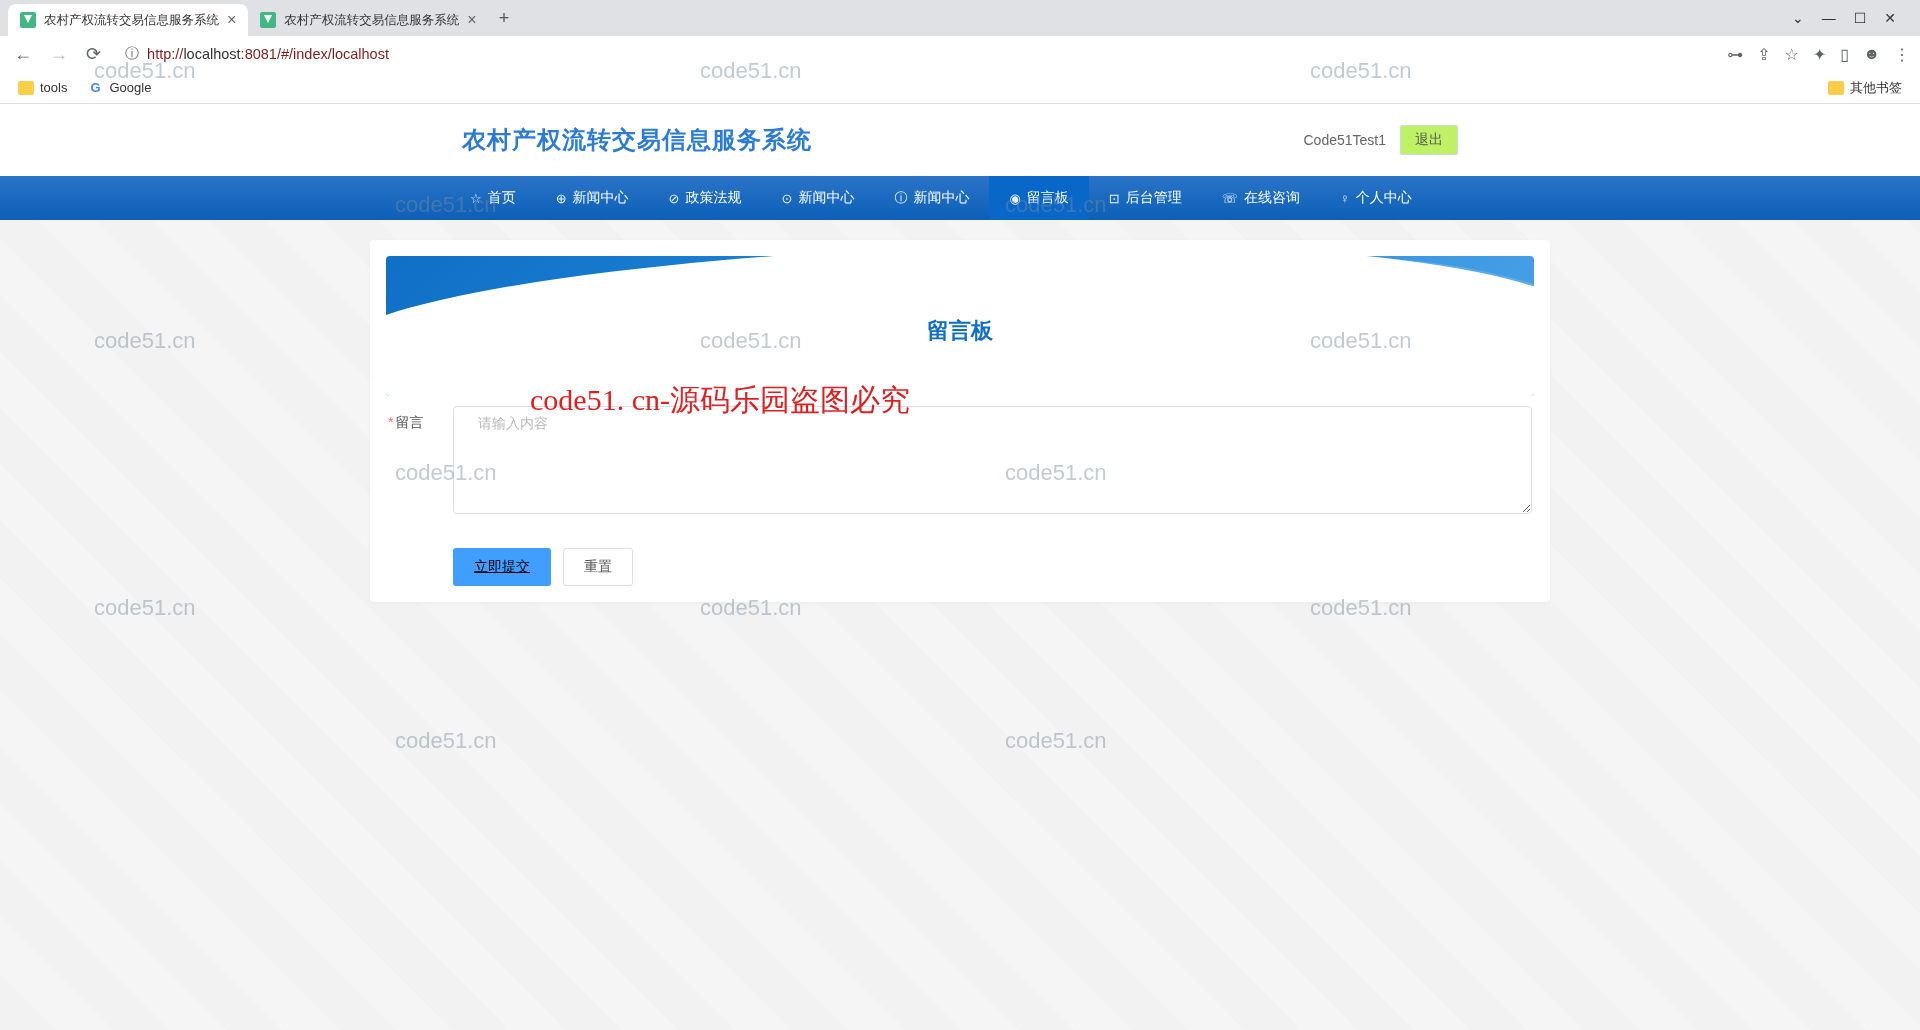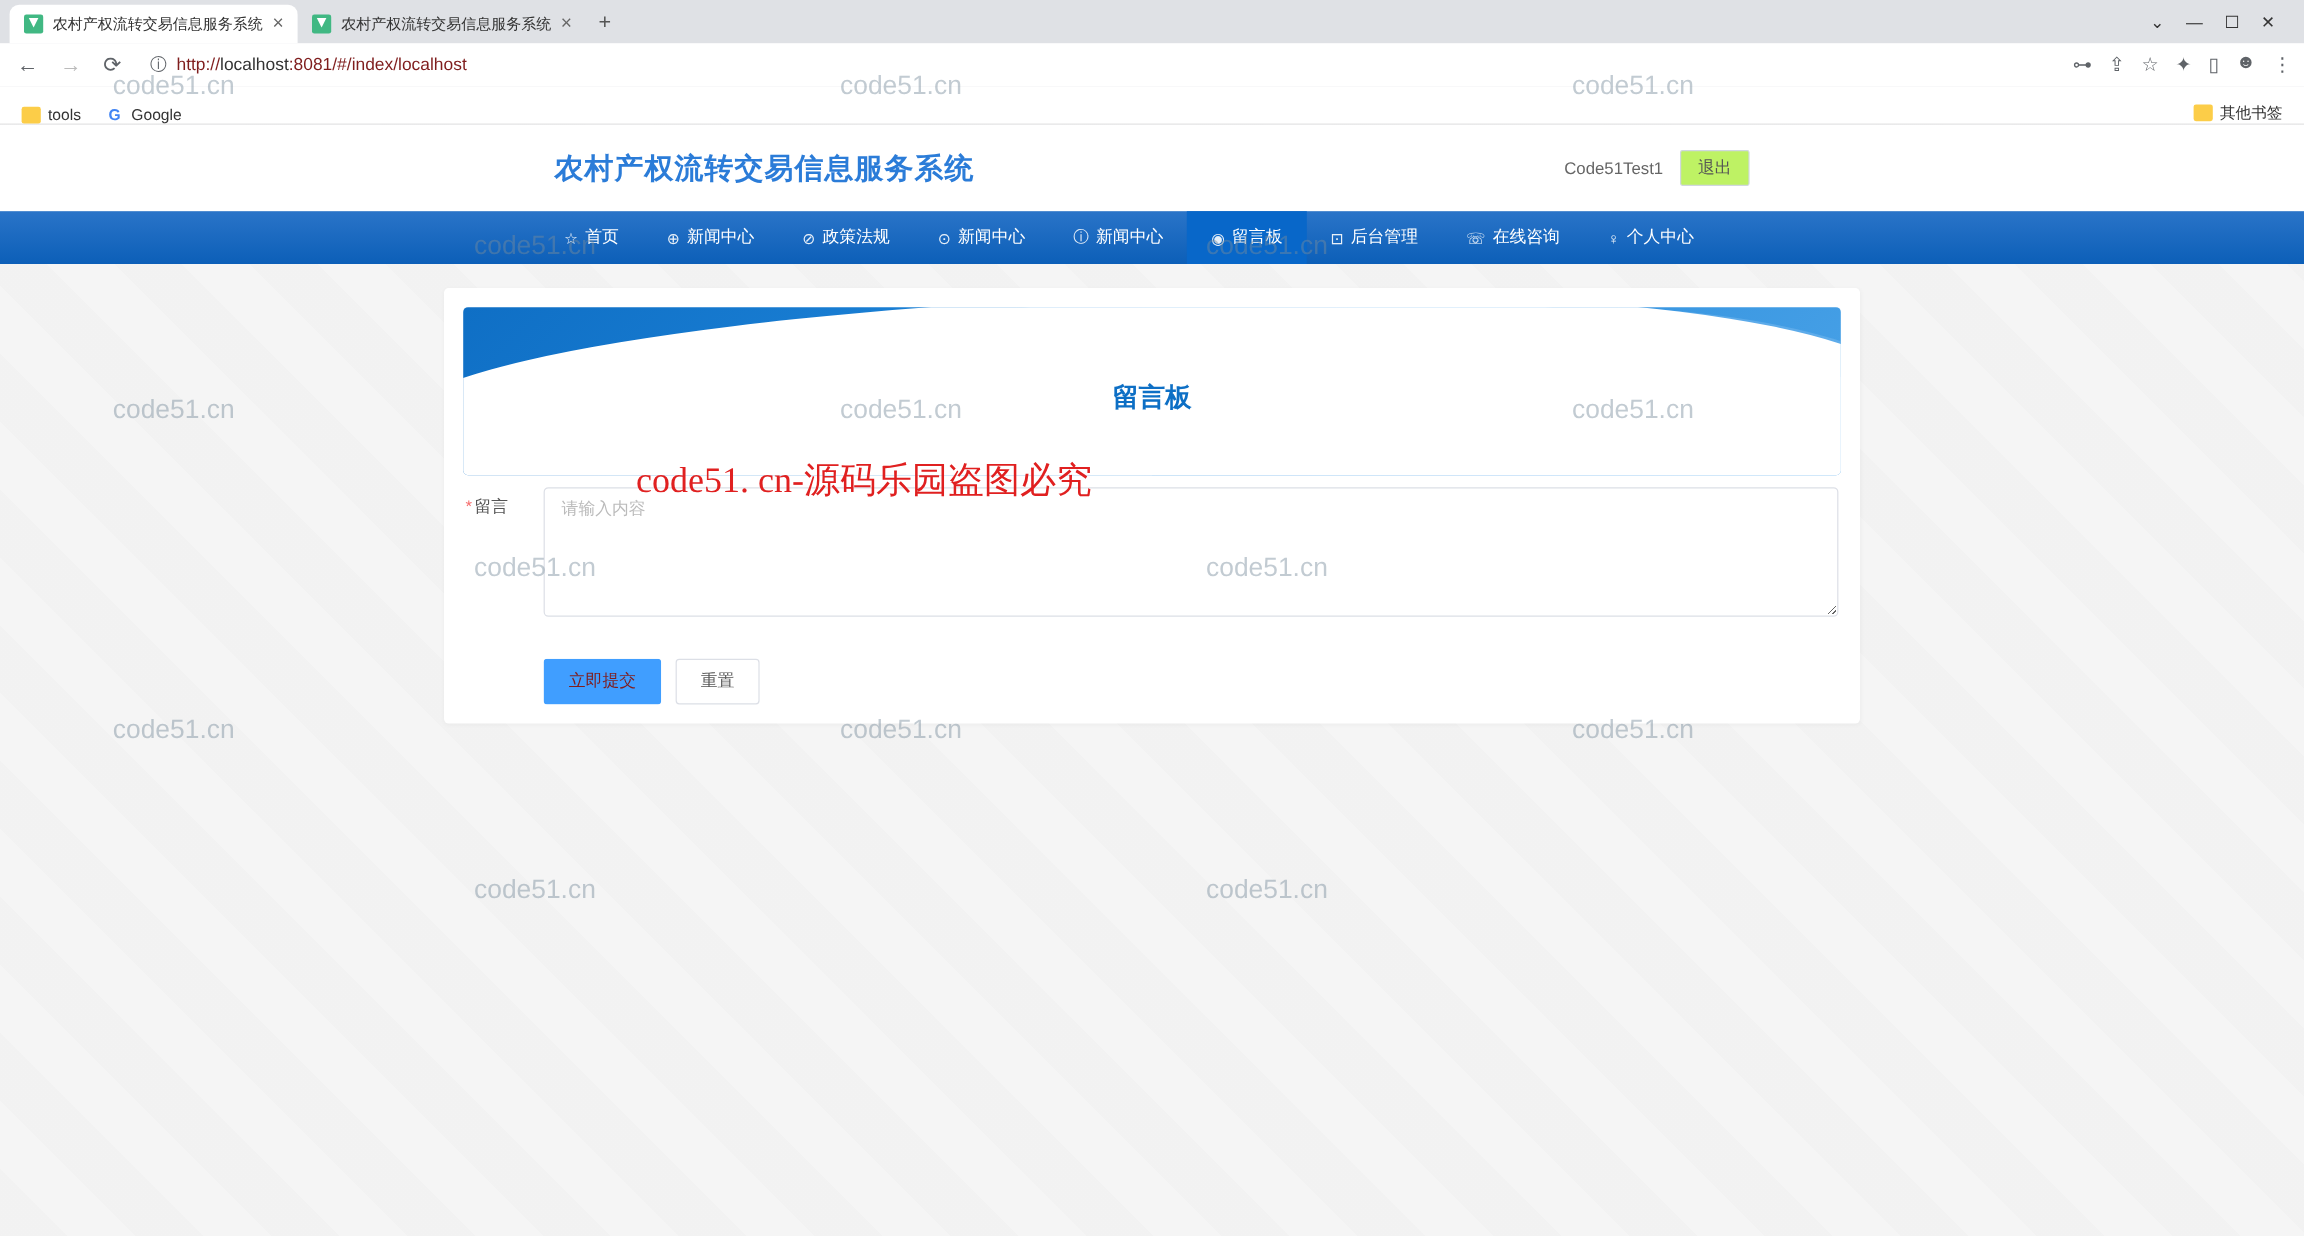--- a/index.html
+++ b/index.html
@@ -21,21 +21,21 @@
     .nav-btn { color: #5f6368; font-size: 18px; cursor: pointer; padding: 2px 4px; }
     .nav-btn.disabled { color: #bbb; }
     .url-bar { flex: 1; display: flex; align-items: center; background: #fff; border-radius: 20px; padding: 0 10px; font-size: 14.5px; color: #333; gap: 8px; }
     .url-icon { color: #5f6368; font-size: 14px; }
     .url-text { flex: 1; }
     .url-text .host { color: #333; }
     .url-text .path { color: #7f1d1d; }
     .addr-icons { display: flex; gap: 14px; color: #5f6368; font-size: 16px; }
     .addr-icons span { cursor: pointer; }
     
-    .bookmarks-row { display: flex; align-items: flex-end; height: 32px; background: #fff; padding: 0 18px; gap: 20px; font-size: 13px; color: #333; border-bottom: 1px solid #ddd; }
+    .bookmarks-row { display: flex; align-items: center; height: 32px; background: #fff; padding: 0 18px; gap: 20px; font-size: 13px; color: #333; border-bottom: 1px solid #ddd; }
     .bookmark { display: flex; align-items: center; gap: 6px; cursor: pointer; }
     .bm-icon-folder { width: 16px; height: 14px; background: #fccd48; border-radius: 2px; }
     .bm-icon-g { width: 16px; height: 16px; display:flex; align-items:center; justify-content:center; font-weight:bold; font-size:13px; }
     .bookmarks-right { margin-left: auto; }
     
     
     .page { background: #f5f5f5; height: calc(1030px - 104px); background-image: repeating-linear-gradient(45deg, rgba(0,0,0,0.012) 0 40px, transparent 40px 80px); }
     .container { width: 1180px; margin: 0 auto; }
     
     .header-bar { background: #fff; height: 72px; display: flex; align-items: center; }
@@ -57,30 +57,30 @@
     .wave1 { position: absolute; bottom: -30px; left: -50px; right: -50px; height: 180px; background: #fff; border-radius: 50% 50% 0 0 / 45% 55% 0 0; transform: rotate(-2deg); }
     .wave2 { position: absolute; bottom: -10px; left: 30%; right: -30px; height: 160px; background: rgba(180,220,255,0.6); border-radius: 55% 45% 0 0 / 50% 50% 0 0; transform: rotate(3deg); }
     .wave3 { position: absolute; bottom: -60px; left: 50%; right: -80px; height: 200px; background: rgba(120,185,240,0.5); border-radius: 55% 45% 0 0; }
     .banner-title { position: absolute; top: 60px; left: 50%; transform: translateX(-50%); color: #0d6fc5; font-size: 22px; font-weight: bold; z-index: 5; }
     
     .form-area { padding: 10px 2px 0 2px; }
     .form-row { display: flex; margin-bottom: 20px; }
     .form-label { width: 65px; text-align: left; font-size: 14px; color: #555; padding-top: 8px; }
     .req { color: #f56c6c; margin-right: 2px; }
     .form-control { flex: 1; }
-    textarea.input { width: 100%; min-height: 108px; border: 1px solid #dcdfe6; border-radius: 4px; padding: 8px 14px; font-size: 14px; font-family: inherit; resize: vertical; color: #333; }
+    textarea.input { width: 100%; min-height: 108px; border: 1px solid #dcdfe6; border-radius: 4px; padding: 8px 24px; font-size: 14px; font-family: inherit; resize: vertical; color: #333; }
     textarea.input::placeholder { color: #bbb; }
     
     .upload-box { width: 144px; height: 144px; border: 1px dashed #d0d6dc; border-radius: 6px; display: flex; align-items: center; justify-content: center; cursor: pointer; background: #fafafa; }
     .upload-plus { font-size: 28px; color: #999; font-weight: 300; }
     .upload-hint { font-size: 13px; color: #888; margin-top: 18px; }
     
     .form-actions { display: flex; gap: 12px; margin-top: 30px; margin-left: 65px; }
     .btn { padding: 9px 20px; font-size: 14px; border-radius: 3px; cursor: pointer; border: 1px solid transparent; }
-    .btn-primary { background: #409eff; color: #7f1d1d; }
+    .btn-primary { background: #409eff; color: #000000; text-decoration: underline; }
     .btn-default { background: #fff; color: #555; border-color: #dcdfe6; }
     
     
     .watermark { position: absolute; color: rgba(120,140,155,0.45); font-size: 22px; font-family: Arial; pointer-events: none; z-index: 100; }
     .watermark-red { position: absolute; color: #e02020; font-size: 30px; font-family: "SimSun", serif; pointer-events: none; z-index: 101; }
   </style>
 </head>
 <body>
 
 <div class="browser-chrome">

